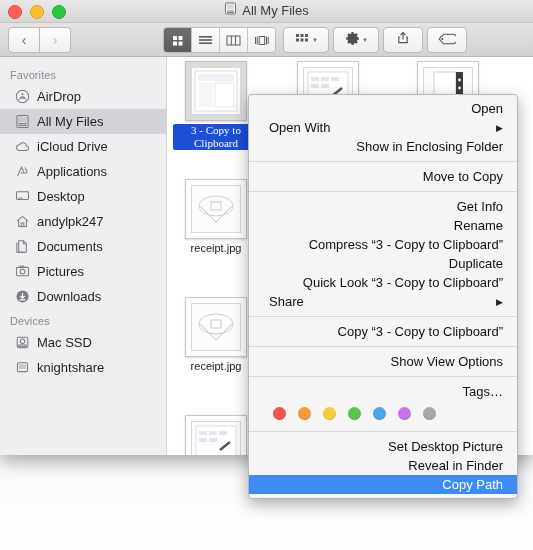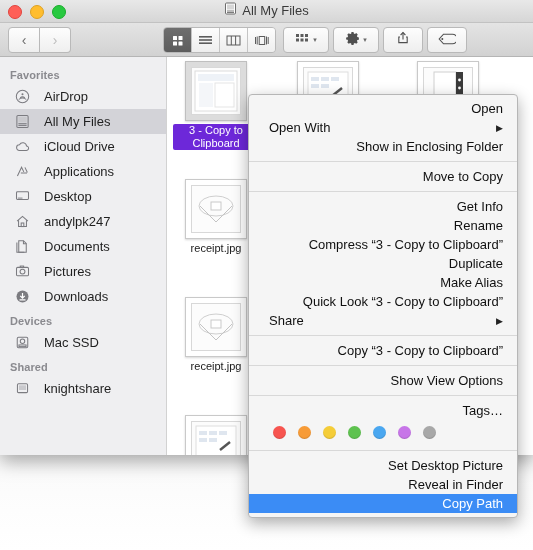--- a/index.html
+++ b/index.html
@@ -61,42 +61,42 @@
   #btn-share{left:383px;width:38px;}
   #btn-tag{left:427px;width:38px;}
   .caret{font-size:7px;color:#6a6a6a;}
 
   #body{position:relative;height:400px;display:flex;}
   #sidebar{
     width:167px;background:#efeff1;border-right:1px solid #d2d2d2;
     padding-top:6px;box-sizing:border-box;overflow:hidden;
   }
   .sb-head{
-    font-size:11px;color:#8a8a8f;font-weight:bold;padding:6px 0 3px 10px;letter-spacing:.1px;
+    font-size:11px;color:#8a8a8f;font-weight:normal;padding:6px 0 3px 10px;letter-spacing:.1px;
   }
   .sb-item{
-    height:25px;display:flex;align-items:center;gap:14px;padding-left:14px;
+    height:25px;display:flex;align-items:center;gap:7px;padding-left:14px;
     font-size:13px;color:#1f1f1f;
   }
   .sb-item.sel{background:#d3d3d8;}
   .sb-ico{width:16px;height:16px;flex:0 0 16px;display:flex;align-items:center;justify-content:center;color:#7b7b80;}
   #content{flex:1;background:#fff;position:relative;overflow:hidden;}
 
   .fileitem{position:absolute;width:86px;text-align:center;}
   .thumb{
     width:60px;height:58px;margin:0 auto;background:#fff;border:1px solid #c9c9c9;
     box-shadow:0 1px 2px rgba(0,0,0,.16);position:relative;overflow:hidden;
   }
   .thumb.selbg{background:#dcdcdc;border-color:#bfbfbf;}
   .thumb-inner{position:absolute;left:5px;top:5px;right:5px;bottom:5px;border:1px solid #d8d8d8;background:#fcfcfc;}
   .flabel{
     font-size:11px;color:#1a1a1a;margin-top:3px;line-height:13px;
     word-wrap:break-word;padding:0 2px;
   }
-  .flabel.sel{background:#6d28d9;color:#fff;border-radius:2px;}
+  .flabel.sel{background:#1d4ed8;color:#fff;border-radius:2px;font-family:Liberation Serif, serif;}
 
   
   #ctxmenu{
     position:absolute;left:248px;top:94px;width:270px;
     background:#f5f5f5;border:1px solid #b6b6b6;border-radius:4px;
     box-shadow:0 5px 16px rgba(0,0,0,.33);
     padding:4px 0 4px 0;box-sizing:border-box;z-index:40;
     font-size:13px;color:#101010;
   }
   .mi{
@@ -319,21 +319,20 @@
         <div class="sb-item">
           <span class="sb-ico">
             <svg width="15" height="15" viewBox="0 0 16 16">
               <rect x="2.4" y="2.4" width="11.2" height="11.2" rx="1.4" fill="none" stroke="#7b7b80" stroke-width="1.1"></rect>
               <circle cx="8" cy="6.6" r="2.4" fill="none" stroke="#7b7b80" stroke-width="1.1"></circle>
               <rect x="4.2" y="10.6" width="7.6" height="1.8" fill="none" stroke="#7b7b80" stroke-width="1.1"></rect>
             </svg>
           </span>
           <span>Mac SSD</span>
         </div>
-        <div class="sb-head">Shared</div>
         <div class="sb-item">
           <span class="sb-ico">
             <svg width="15" height="15" viewBox="0 0 16 16">
               <rect x="2.6" y="3" width="10.8" height="9.4" rx="1.2" fill="none" stroke="#7b7b80" stroke-width="1.1"></rect>
               <rect x="4.2" y="4.6" width="7.6" height="5" fill="#c9c9cd"></rect>
             </svg>
           </span>
           <span>knightshare</span>
         </div>
       </div>
@@ -441,23 +440,20 @@
     <div class="mi">
       <span>Rename</span>
     </div>
     <div class="mi">
       <span>Compress “3 - Copy to Clipboard”</span>
     </div>
     <div class="mi">
       <span>Duplicate</span>
     </div>
     <div class="mi">
-      <span>Make Alias</span>
-    </div>
-    <div class="mi">
       <span>Quick Look “3 - Copy to Clipboard”</span>
     </div>
     <div class="mi">
       <span>Share</span>
       <span class="arrow">▶</span>
     </div>
     <div class="msep"></div>
     <div class="mi">
       <span>Copy “3 - Copy to Clipboard”</span>
     </div>

